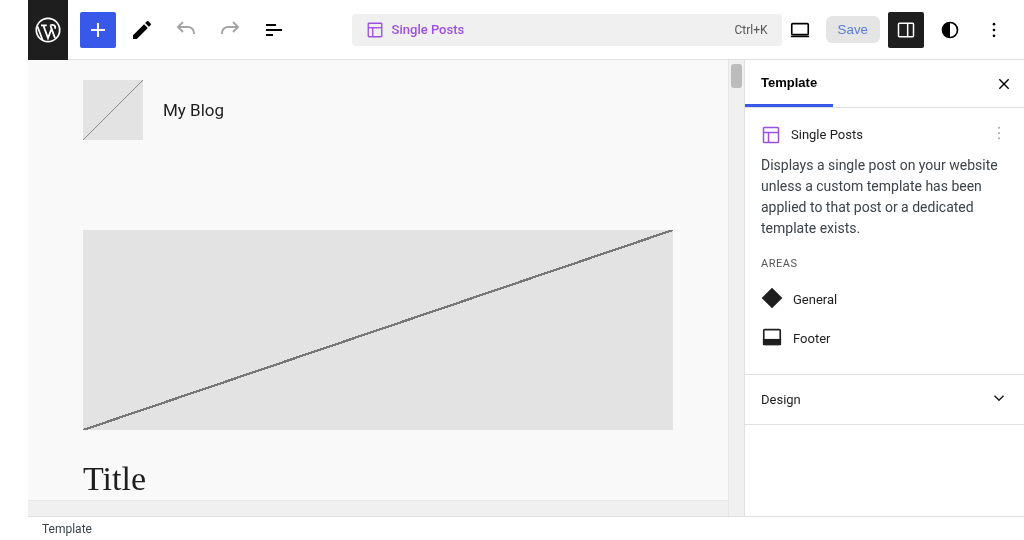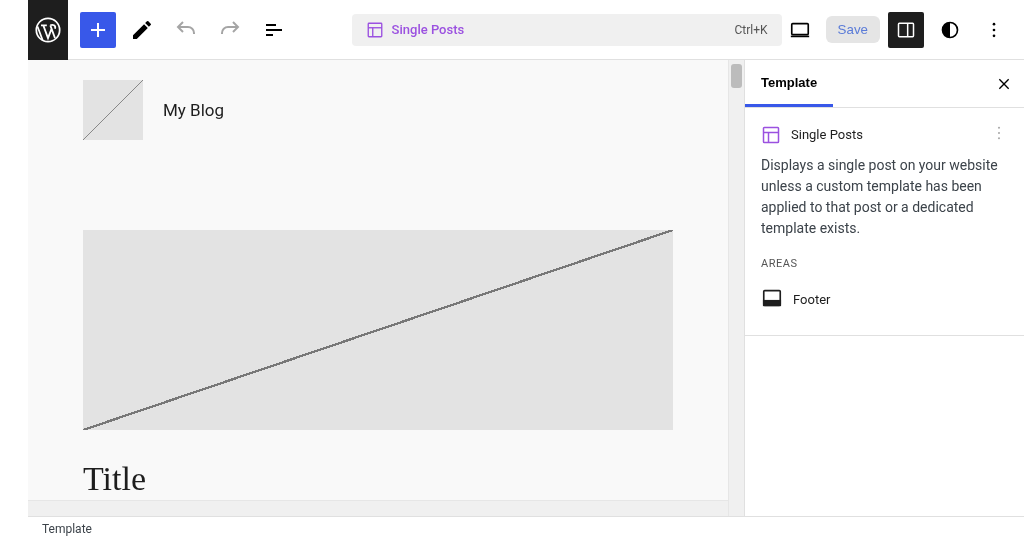--- a/index.html
+++ b/index.html
@@ -195,28 +195,44 @@
                 <circle cx="12" cy="12" r="1.4"></circle>
                 <circle cx="12" cy="19" r="1.4"></circle>
               </svg>
           </button>
         </div>
         <div class="desc">Displays a single post on your website unless a custom template has been applied to that post or a dedicated template exists.</div>
         <div class="areas-h">AREAS</div>
 
         <div class="area-item">
           <span>
+            <svg viewBox="0 0 24 24" fill="currentColor">
+                <rect x="4" y="4" width="16" height="16" transform="rotate(45 12 12)"></rect>
+              </svg>
+          </span>
+          <span>General</span>
+        </div>
+        <div class="area-item">
+          <span>
             <svg viewBox="0 0 24 24" fill="none" stroke="currentColor" stroke-width="1.8">
                 <rect x="3" y="4" width="18" height="16" rx="1"></rect>
                 <rect x="3" y="15" width="18" height="5" fill="currentColor"></rect>
               </svg>
           </span>
           <span>Footer</span>
         </div>
       </div>
 
+      <div class="collapsible">
+        <span>Design</span>
+        <span class="chev">
+          <svg viewBox="0 0 24 24" width="18" height="18" fill="none" stroke="currentColor" stroke-width="2">
+              <polyline points="6 9 12 15 18 9"></polyline>
+            </svg>
+        </span>
+      </div>
     </div>
   </div>
 
   <div class="footer">
     <span>Template</span>
   </div>
 </div>
 
 </body></html>

